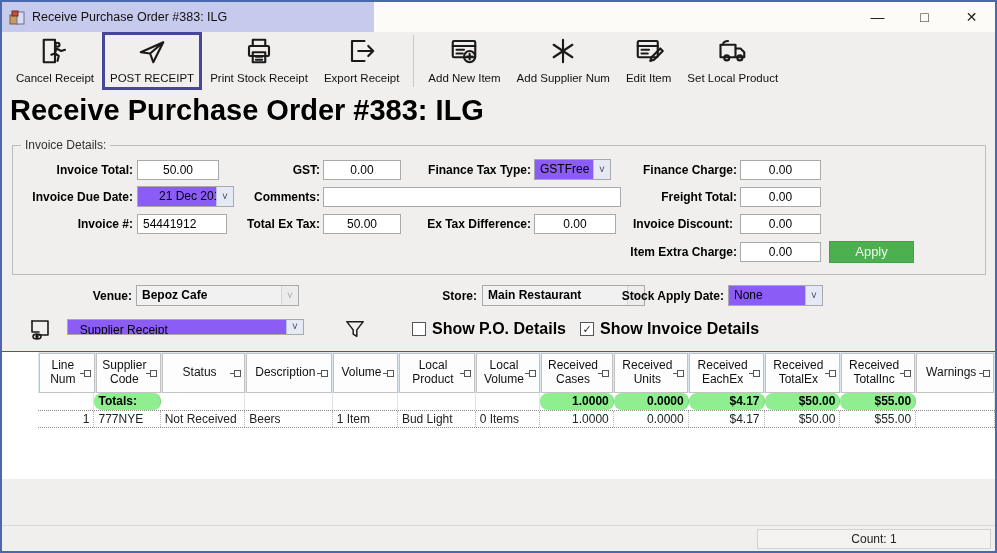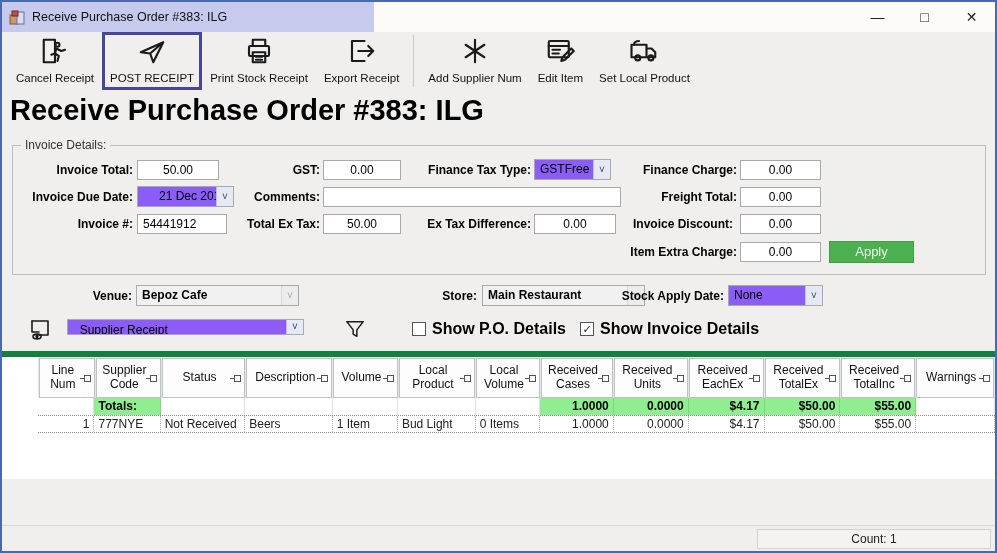--- a/index.html
+++ b/index.html
@@ -61,31 +61,31 @@
   .receipt-row { position:relative; height:28px; margin-top:8px; }
   .receipt-row svg { stroke:#1a1a1a; fill:none; stroke-width:1.6; stroke-linecap:round;
                      stroke-linejoin:round; }
   .chk { position:absolute; display:flex; align-items:center; gap:6px; top:3px; }
   .chk .box { width:14px; height:14px; border:1px solid #555; background:#fff; font-size:11px;
               line-height:12px; text-align:center; color:#2b2b2b; }
   .chk .cl { font-weight:bold; font-size:16px; }
 
   
   .grid { margin-top:6px; background:#fff; height:128px; overflow:hidden;
-          border-top:6px solid #15803d;padding-left:36px; }
+          border-top:1px solid #15803d;padding-left:36px; }
   .grid-header { display:flex; background:#dde4f2; padding:1px 0 0 1px; }
   .hcell { position:relative; height:40px; margin-right:1px; border:1px solid #c2c2c2;
            background:#fdfdfd; display:flex; align-items:center; justify-content:center;
            font-size:12px; line-height:1.15; text-align:center; color:#111; padding:0 10px 0 2px; }
   .pin { position:absolute; right:3px; top:16px; width:7px; height:7px; border:1px solid #555; }
   .pin::before { content:''; position:absolute; left:-5px; top:2px; width:5px; height:1px; background:#555; }
   .grid-totals { display:flex; height:17px; font-weight:bold; font-size:12px; }
   .tcell { height:100%; line-height:16px; padding:0 4px; border-right:1px solid #e2e2e2;
            background:#fff; overflow:hidden; }
-  .tcell.green { background:#8fee8f; border-right:1px solid #7cd67c; }
+  .tcell.green { background:#8fee8f; border-right:1px solid #7cd67c;border-radius:8px; }
   .drow { display:flex; height:18px; font-size:12px; border-top:1px dotted #8a8a8a;
           border-bottom:1px dotted #8a8a8a; color:#222; }
   .dcell { height:100%; line-height:16px; padding:0 4px; border-right:1px dotted #b8b8b8;
            overflow:hidden; white-space:nowrap; }
   .al-left { text-align:left; } .al-right { text-align:right; }
 
   
   .statusbar { position:absolute; left:0; right:0; bottom:0; height:26px; background:#f0efed;
                border-top:1px solid #d8d8d8; }
   .count-panel { position:absolute; right:4px; top:3px; height:20px; width:234px;
@@ -144,20 +144,31 @@
     </div>
     <div class="tbtn">
       <span>
         <svg viewBox="0 0 24 24">
             <path d="M14 4 H4 V20 H14 M9 12 H21 M17 8 l4 4 l-4 4"></path>
           </svg>
       </span>
       <span class="lbl">Export Receipt</span>
     </div>
     <div class="tsep"></div>
+    <div class="tbtn">
+      <span>
+        <svg viewBox="0 0 24 24">
+            <rect x="3" y="4" width="18" height="13" rx="1"></rect>
+            <path d="M3 8 h18 M6 11 h6 M6 14 h5"></path>
+            <circle cx="16.5" cy="16.5" r="4.5"></circle>
+            <path d="M16.5 14.3 v4.4 M14.3 16.5 h4.4"></path>
+          </svg>
+      </span>
+      <span class="lbl">Add New Item</span>
+    </div>
     <div class="tbtn">
       <span>
         <svg viewBox="0 0 24 24">
             <path d="M12 3 V21 M4.5 7 L19.5 17 M19.5 7 L4.5 17"></path>
           </svg>
       </span>
       <span class="lbl">Add Supplier Num</span>
     </div>
     <div class="tbtn">
       <span>

